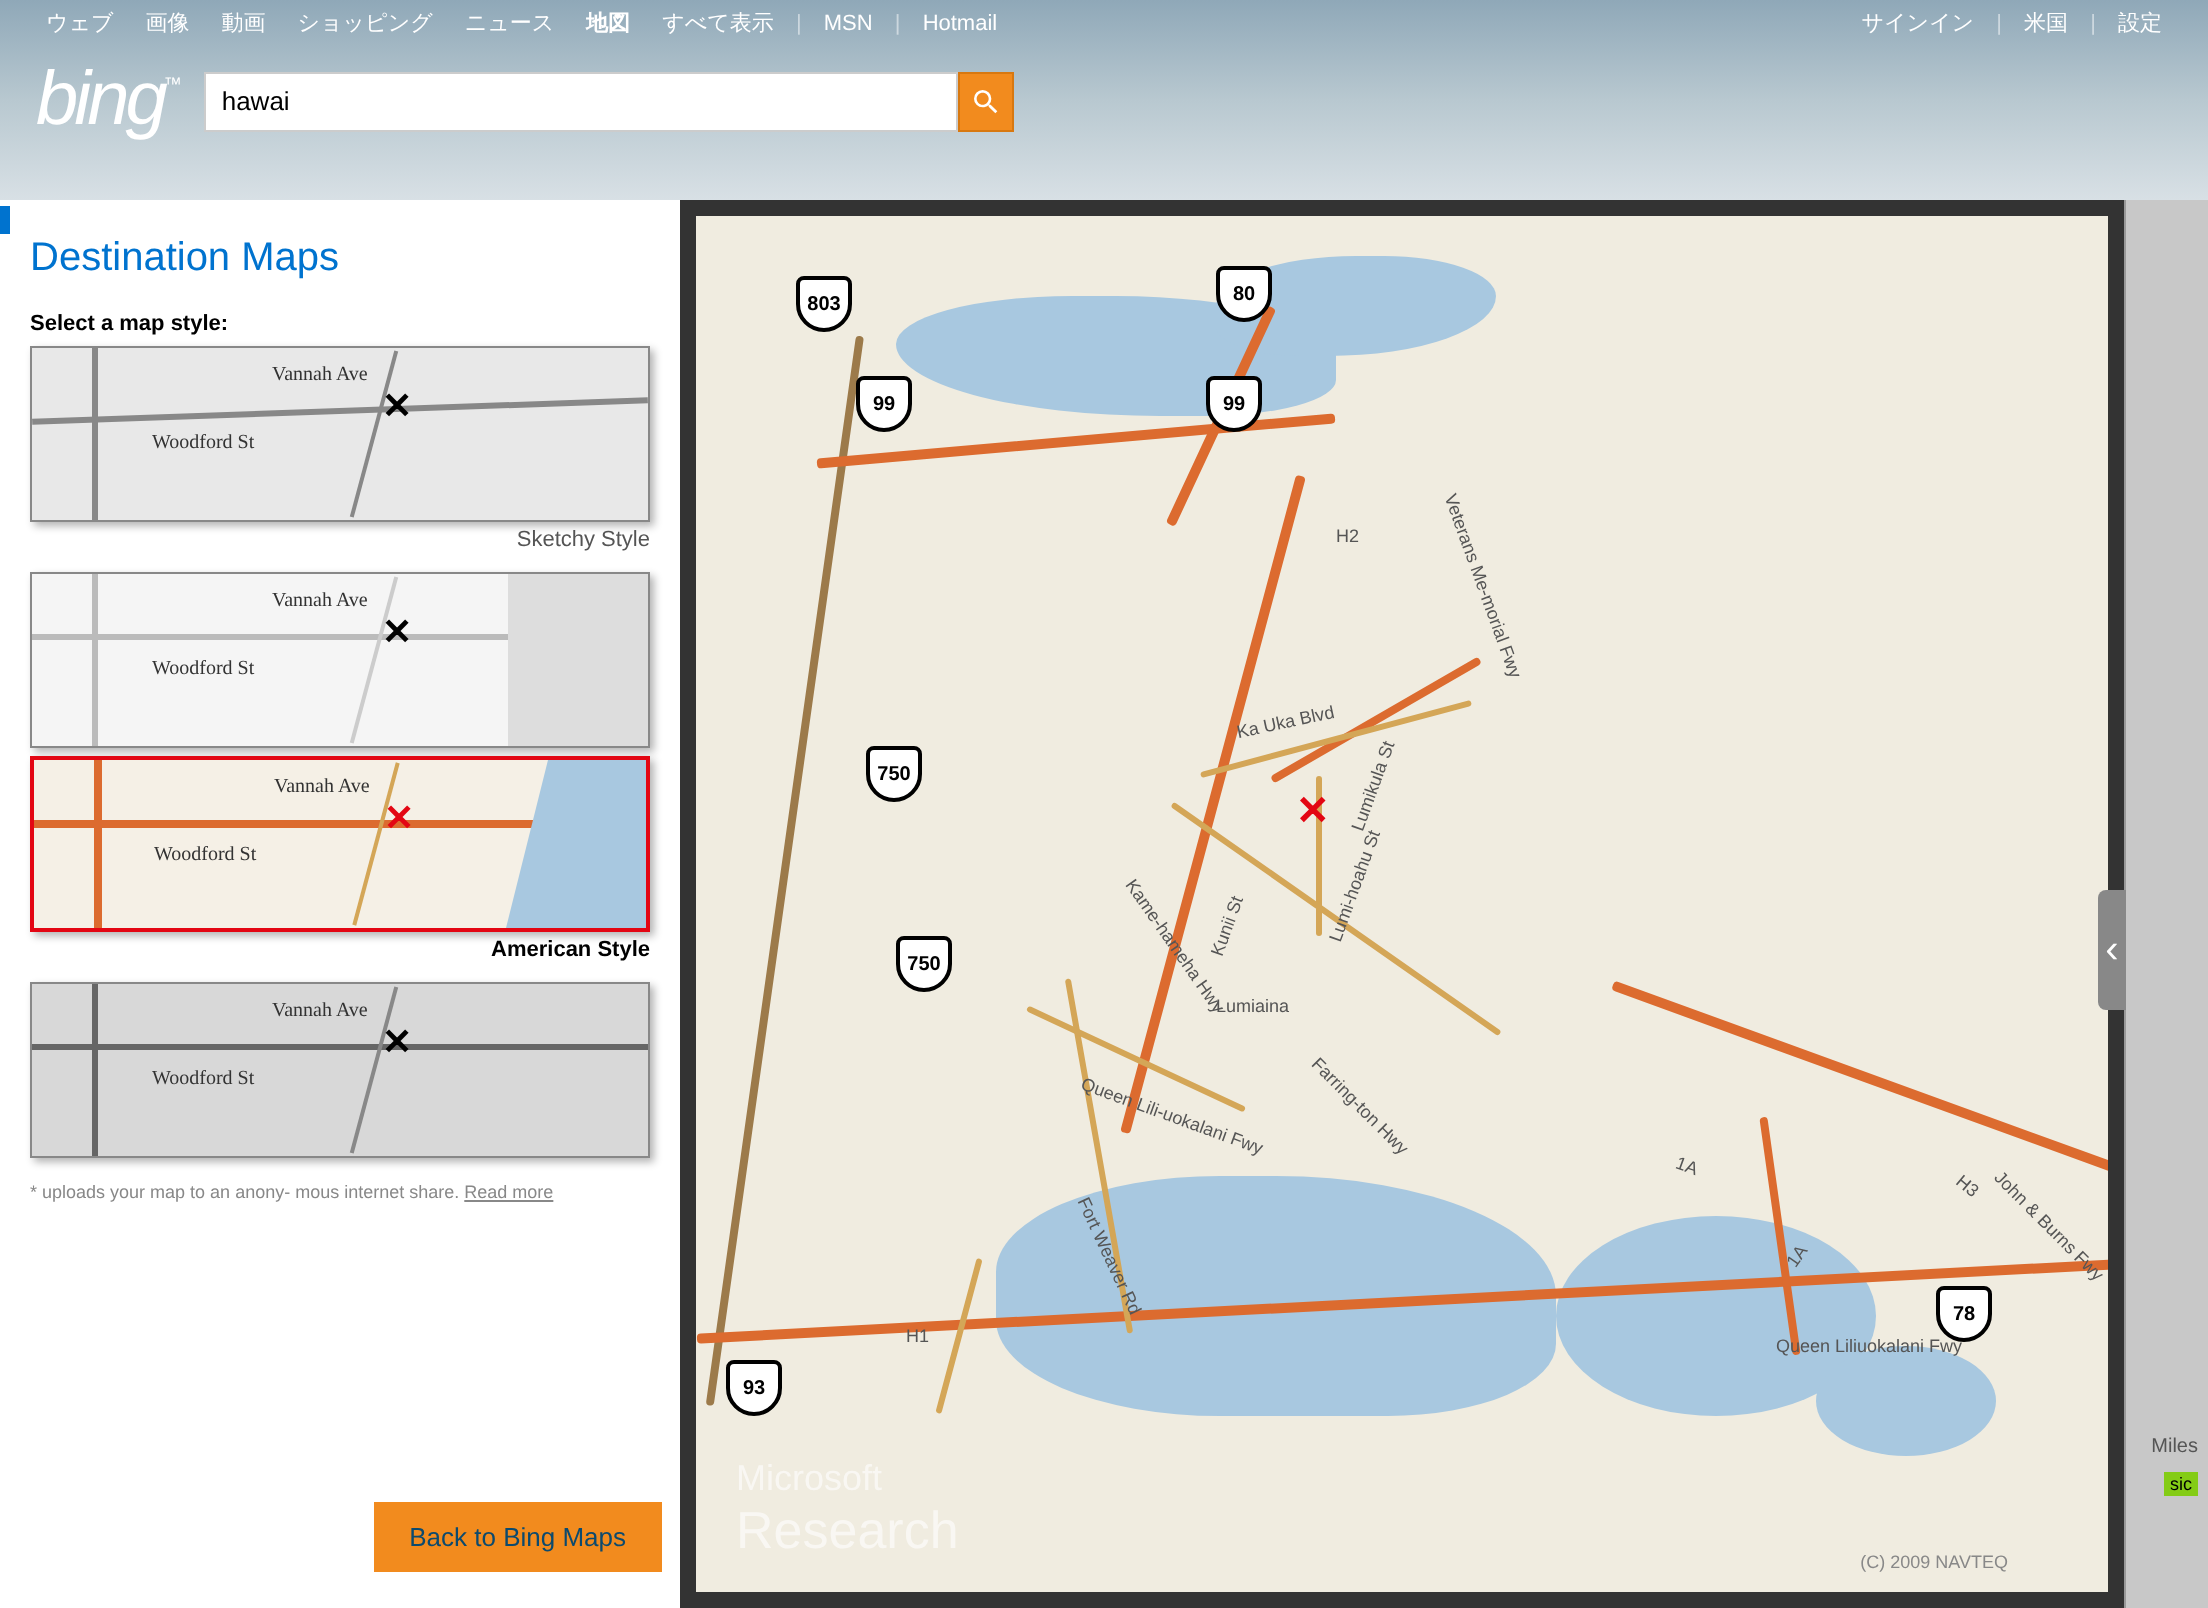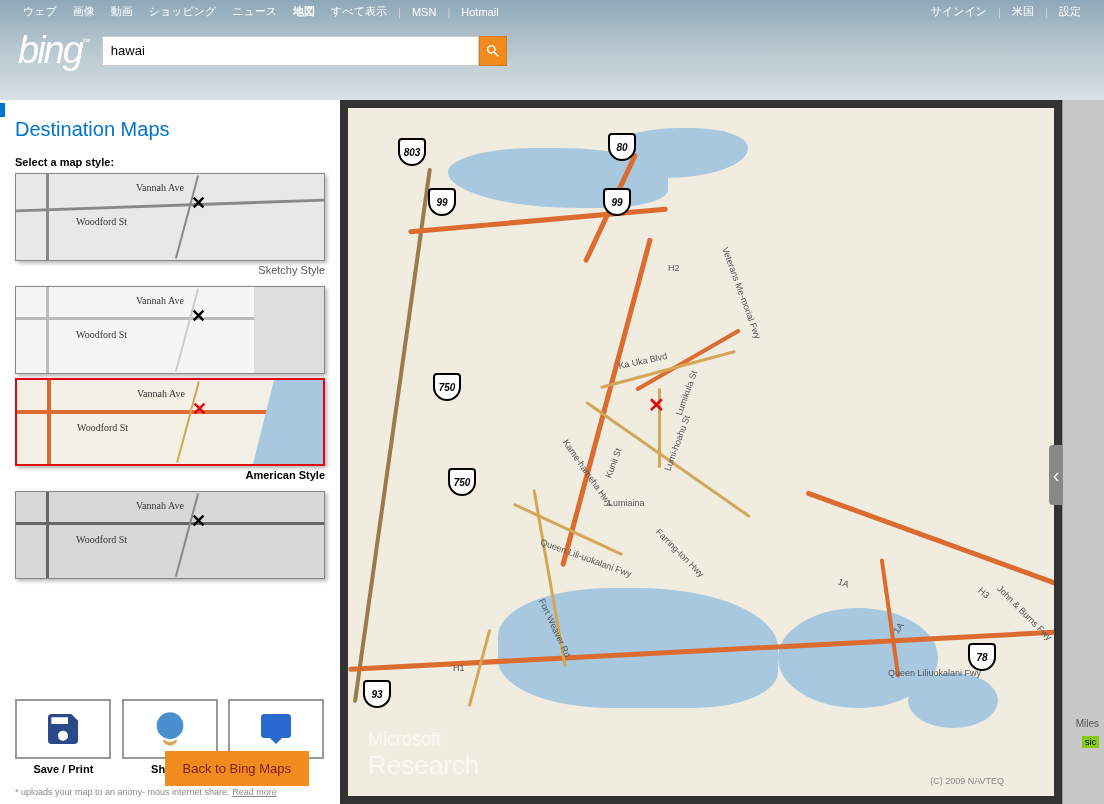--- a/index.html
+++ b/index.html
@@ -45,30 +45,30 @@
 .thumb-water { position: absolute; background: #a8c8e0; }
 
 .actions { display: flex; gap: 10px; margin-top: 120px; }
 .action-btn { width: 98px; text-align: center; cursor: pointer; }
 .action-icon { width: 96px; height: 60px; border: 2px solid #999; background: white; display: flex; align-items: center; justify-content: center; margin-bottom: 4px; }
 .action-label { font-size: 11px; font-weight: bold; }
 
 .footer-note { font-size: 9px; color: #888; margin-top: 12px; line-height: 1.3; }
 .footer-note a { color: #888; }
 
-.back-btn { position: absolute; bottom: 18px; right: 31px; background: #f28b1e; color: #7f1d1d; padding: 10px 18px; font-size: 13px; cursor: pointer; border: none; }
+.back-btn { position: absolute; bottom: 18px; right: 9px; background: #f28b1e; color: #0c4a6e; padding: 10px 18px; font-size: 13px; cursor: pointer; border: none; }
 
 .map-area { flex: 1; background: #333; padding: 8px; position: relative; }
 .map-canvas { width: 100%; height: 100%; background: #f0ece0; position: relative; overflow: hidden; }
 
 .road { position: absolute; background: #dc6b2f; border-radius: 2px; }
 .road.thin { background: #d4a657; }
 .road.brown { background: #9c7a4a; }
 .water { position: absolute; background: #a8c8e0; }
-.shield { position: absolute; width: 28px; height: 28px; background: white; border: 2px solid #000; display: flex; align-items: center; justify-content: center; font-size: 10px; font-weight: bold; border-radius: 4px 4px 50% 50%; font-style: italic; }
+.shield { position: absolute; width: 28px; height: 28px; background: white; border: 2px solid #000; display: flex; align-items: center; justify-content: center; font-size: 10px; font-weight: bold; border-radius: 4px 4px 50% 50%; }
 .map-label { position: absolute; font-size: 9px; color: #555; white-space: nowrap; }
 .marker-x { position: absolute; color: #e30613; font-size: 20px; font-weight: bold; }
 
 .watermark { position: absolute; bottom: 15px; left: 20px; color: rgba(255,255,255,0.6); font-size: 18px; }
 .watermark .big { font-size: 26px; }
 .copyright { position: absolute; bottom: 10px; right: 50px; font-size: 9px; color: #888; }
 
 .right-bar { width: 42px; background: #c8c8c8; border-left: 1px solid #999; position: relative; }
 .collapse-tab { position: absolute; left: -14px; top: 345px; width: 14px; height: 60px; background: #888; border-radius: 4px 0 0 4px; display: flex; align-items: center; justify-content: center; cursor: pointer; }
 .collapse-tab::before { content: "‹"; color: white; font-size: 20px; }
@@ -162,47 +162,20 @@
       <div class="style-thumb thumb-treasure">
         <div class="thumb-road" style="left:0;top:30px;width:100%;height:3px;background:#666"></div>
         <div class="thumb-road" style="left:30px;top:0;width:3px;height:100%;background:#666"></div>
         <div class="thumb-road" style="left:170px;top:0;width:2px;height:100%;background:#888;transform:rotate(15deg)"></div>
         <span class="thumb-label" style="left:120px;top:8px">Vannah Ave</span>
         <span class="thumb-label" style="left:60px;top:42px">Woodford St</span>
         <span class="thumb-x" style="left:175px;top:18px">✕</span>
       </div>
     </div>
 
-    <div class="actions">
-      <div class="action-btn">
-        <div class="action-icon">
-            <svg width="40" height="40" viewBox="0 0 24 24">
-              <path fill="#2a4a8a" d="M17 3H5c-1.11 0-2 .9-2 2v14c0 1.1.89 2 2 2h14c1.1 0 2-.9 2-2V7l-4-4zm-5 16c-1.66 0-3-1.34-3-3s1.34-3 3-3 3 1.34 3 3-1.34 3-3 3zm3-10H5V5h10v4z"></path>
-            </svg>
-          </div>
-        <div class="action-label">Save / Print</div>
-      </div>
-      <div class="action-btn">
-        <div class="action-icon">
-            <svg width="40" height="40" viewBox="0 0 24 24">
-              <circle cx="12" cy="10" r="8" fill="#4a90d0"></circle>
-              <path fill="#d4a657" d="M8 18 Q12 22 16 18 L16 20 Q12 24 8 20 Z"></path>
-            </svg>
-          </div>
-        <div class="action-label">Share *</div>
-      </div>
-      <div class="action-btn">
-        <div class="action-icon">
-            <svg width="44" height="36" viewBox="0 0 24 24">
-              <path fill="#2a6acf" d="M20 2H4c-1.1 0-2 .9-2 2v12c0 1.1.9 2 2 2h4l4 4 4-4h4c1.1 0 2-.9 2-2V4c0-1.1-.9-2-2-2z"></path>
-            </svg>
-          </div>
-        <div class="action-label">Feedback</div>
-      </div>
-    </div>
 
     <div class="footer-note">
       <span>* uploads your map to an anony-
 mous internet share.</span> <a href="#">Read more</a>
     </div>
 
     <button class="back-btn">Back to Bing Maps</button>
   </div>
 
   <div class="map-area">

